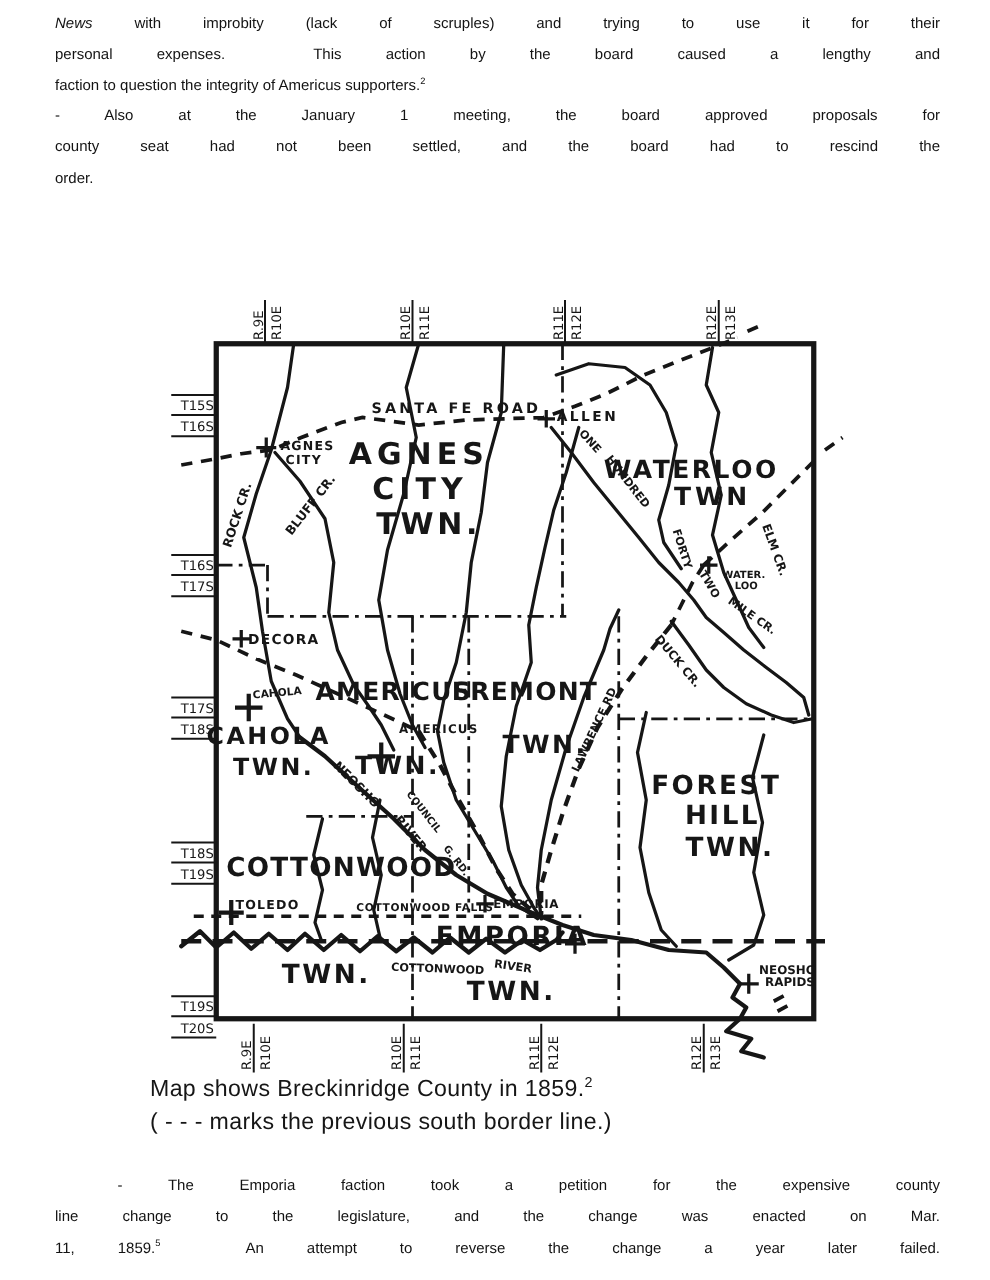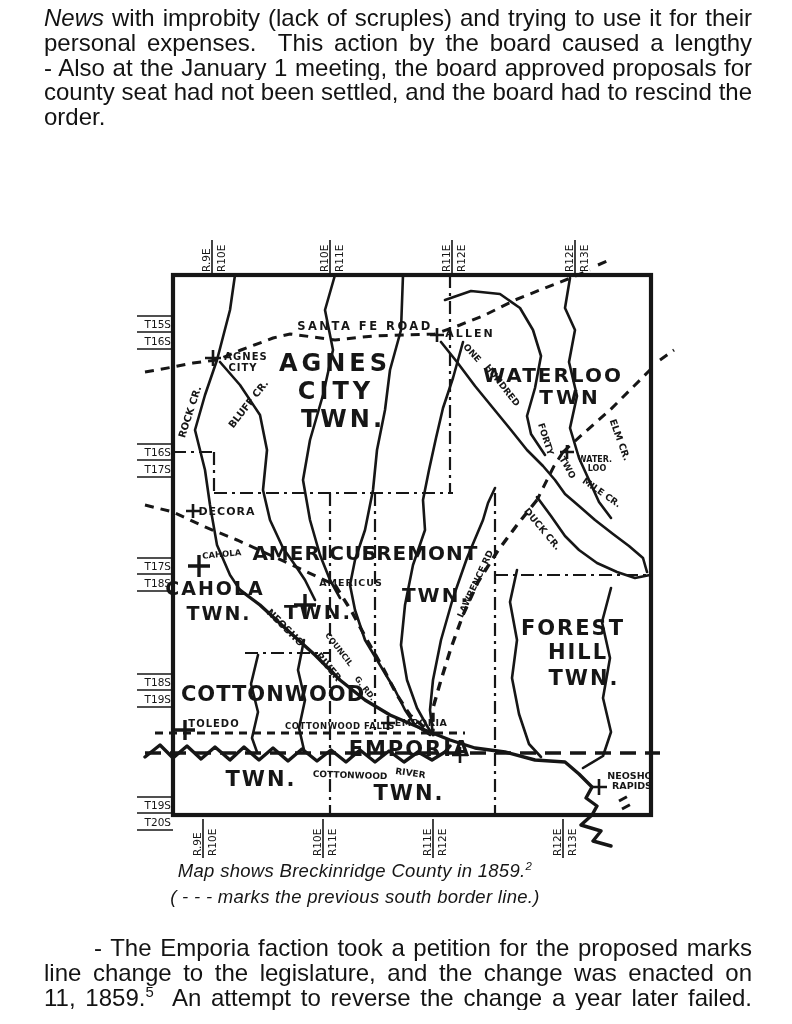--- a/index.html
+++ b/index.html
@@ -1,43 +1,44 @@
 <!DOCTYPE html>
 <html><head>
 <meta charset="utf-8">
 <style>
   html,body{margin:0;padding:0;}
   body{width:792px;height:1024px;background:#ffffff;position:relative;overflow:hidden;
        font-family:"Liberation Sans",sans-serif;color:#131313;}
-  .para{position:absolute;left:44px;width:708px;font-size:24px;line-height:24.8px;}
+  .para{position:absolute;left:44px;width:708px;font-size:12px;line-height:24.8px;}
   .tline{height:24.8px;overflow:hidden;white-space:pre-wrap;}
   .tline.just{text-align:justify;}
   .tline.just::after{content:"";display:inline-block;width:100%;height:0;}
   sup{font-size:62%;vertical-align:super;line-height:0;}
   .map-figure{position:absolute;left:133px;top:238px;width:564px;height:628px;}
-  .caption{position:absolute;left:120px;top:858px;width:470px;text-align:center;
-           font-style:italic;font-size:18.5px;line-height:26px;letter-spacing:.3px;color:#161616;}
+  .caption{position:absolute;left:120px;top:858px;width:470px;
+           font-size:18.5px;line-height:26px;letter-spacing:.3px;color:#161616;}
   svg text{font-family:"DejaVu Sans",sans-serif;fill:#161616;}
   .riv{fill:none;stroke:#161616;stroke-width:2.6;stroke-linecap:round;stroke-linejoin:round;}
   .riv.thick{stroke-width:3.4;}
   .road{fill:none;stroke:#161616;stroke-width:3;stroke-dasharray:9 7;stroke-linecap:butt;}
   .road.bold{stroke-width:3.4;}
   .oldborder{fill:none;stroke:#161616;stroke-width:3.6;stroke-dasharray:16 9;}
   .southroad{fill:none;stroke:#161616;stroke-width:2.8;stroke-dasharray:8 6;}
   .twpline{fill:none;stroke:#161616;stroke-width:2.2;stroke-dasharray:13 5 3 5;}
   .borderrect{fill:none;stroke:#161616;stroke-width:4.2;}
   .tickline{stroke:#161616;stroke-width:1.6;}
   .crossmark{stroke:#161616;fill:none;}
 </style>
 </head>
 <body>
 
 <div class="para" style="top:6px;">
     <div class="tline just"><span style="font-style: italic;">News</span><span> with improbity (lack of scruples) and trying to use it for their</span></div>
     <div class="tline just"><span>personal expenses.  This action by the board caused a lengthy and</span></div>
+    <div class="tline"><span>faction to question the integrity of Americus supporters.</span><sup>2</sup></div>
     <div class="tline just"><span>- Also at the January 1 meeting, the board approved proposals for</span></div>
     <div class="tline just"><span>county seat had not been settled, and the board had to rescind the</span></div>
     <div class="tline"><span>order.</span></div>
   </div>
 
 <div class="map-figure">
   <svg id="mapsvg" width="564" height="628" viewBox="0 0 564 628">
     <g>
       <rect class="borderrect" x="40" y="37" width="478" height="540"></rect>
     </g>
@@ -198,16 +199,16 @@
       </g>
   </svg>
 </div>
 
 <div class="caption">
     <div class="capline"><span>Map shows Breckinridge County in 1859.</span><sup>2</sup></div>
     <div class="capline"><span>( - - - marks the previous south border line.)</span></div>
   </div>
 
 <div class="para" style="top:936px;">
-    <div class="tline just" style="text-indent: 50px;"><span>- The Emporia faction took a petition for the proposed marks</span></div>
+    <div class="tline just" style="text-indent: 50px;"><span>- The Emporia faction took a petition for the expensive county</span></div>
     <div class="tline just"><span>line change to the legislature, and the change was enacted on Mar.</span></div>
     <div class="tline just"><span>11, 1859.</span><sup>5</sup><span>  An attempt to reverse the change a year later failed.</span></div>
   </div>
 
 </body></html>

